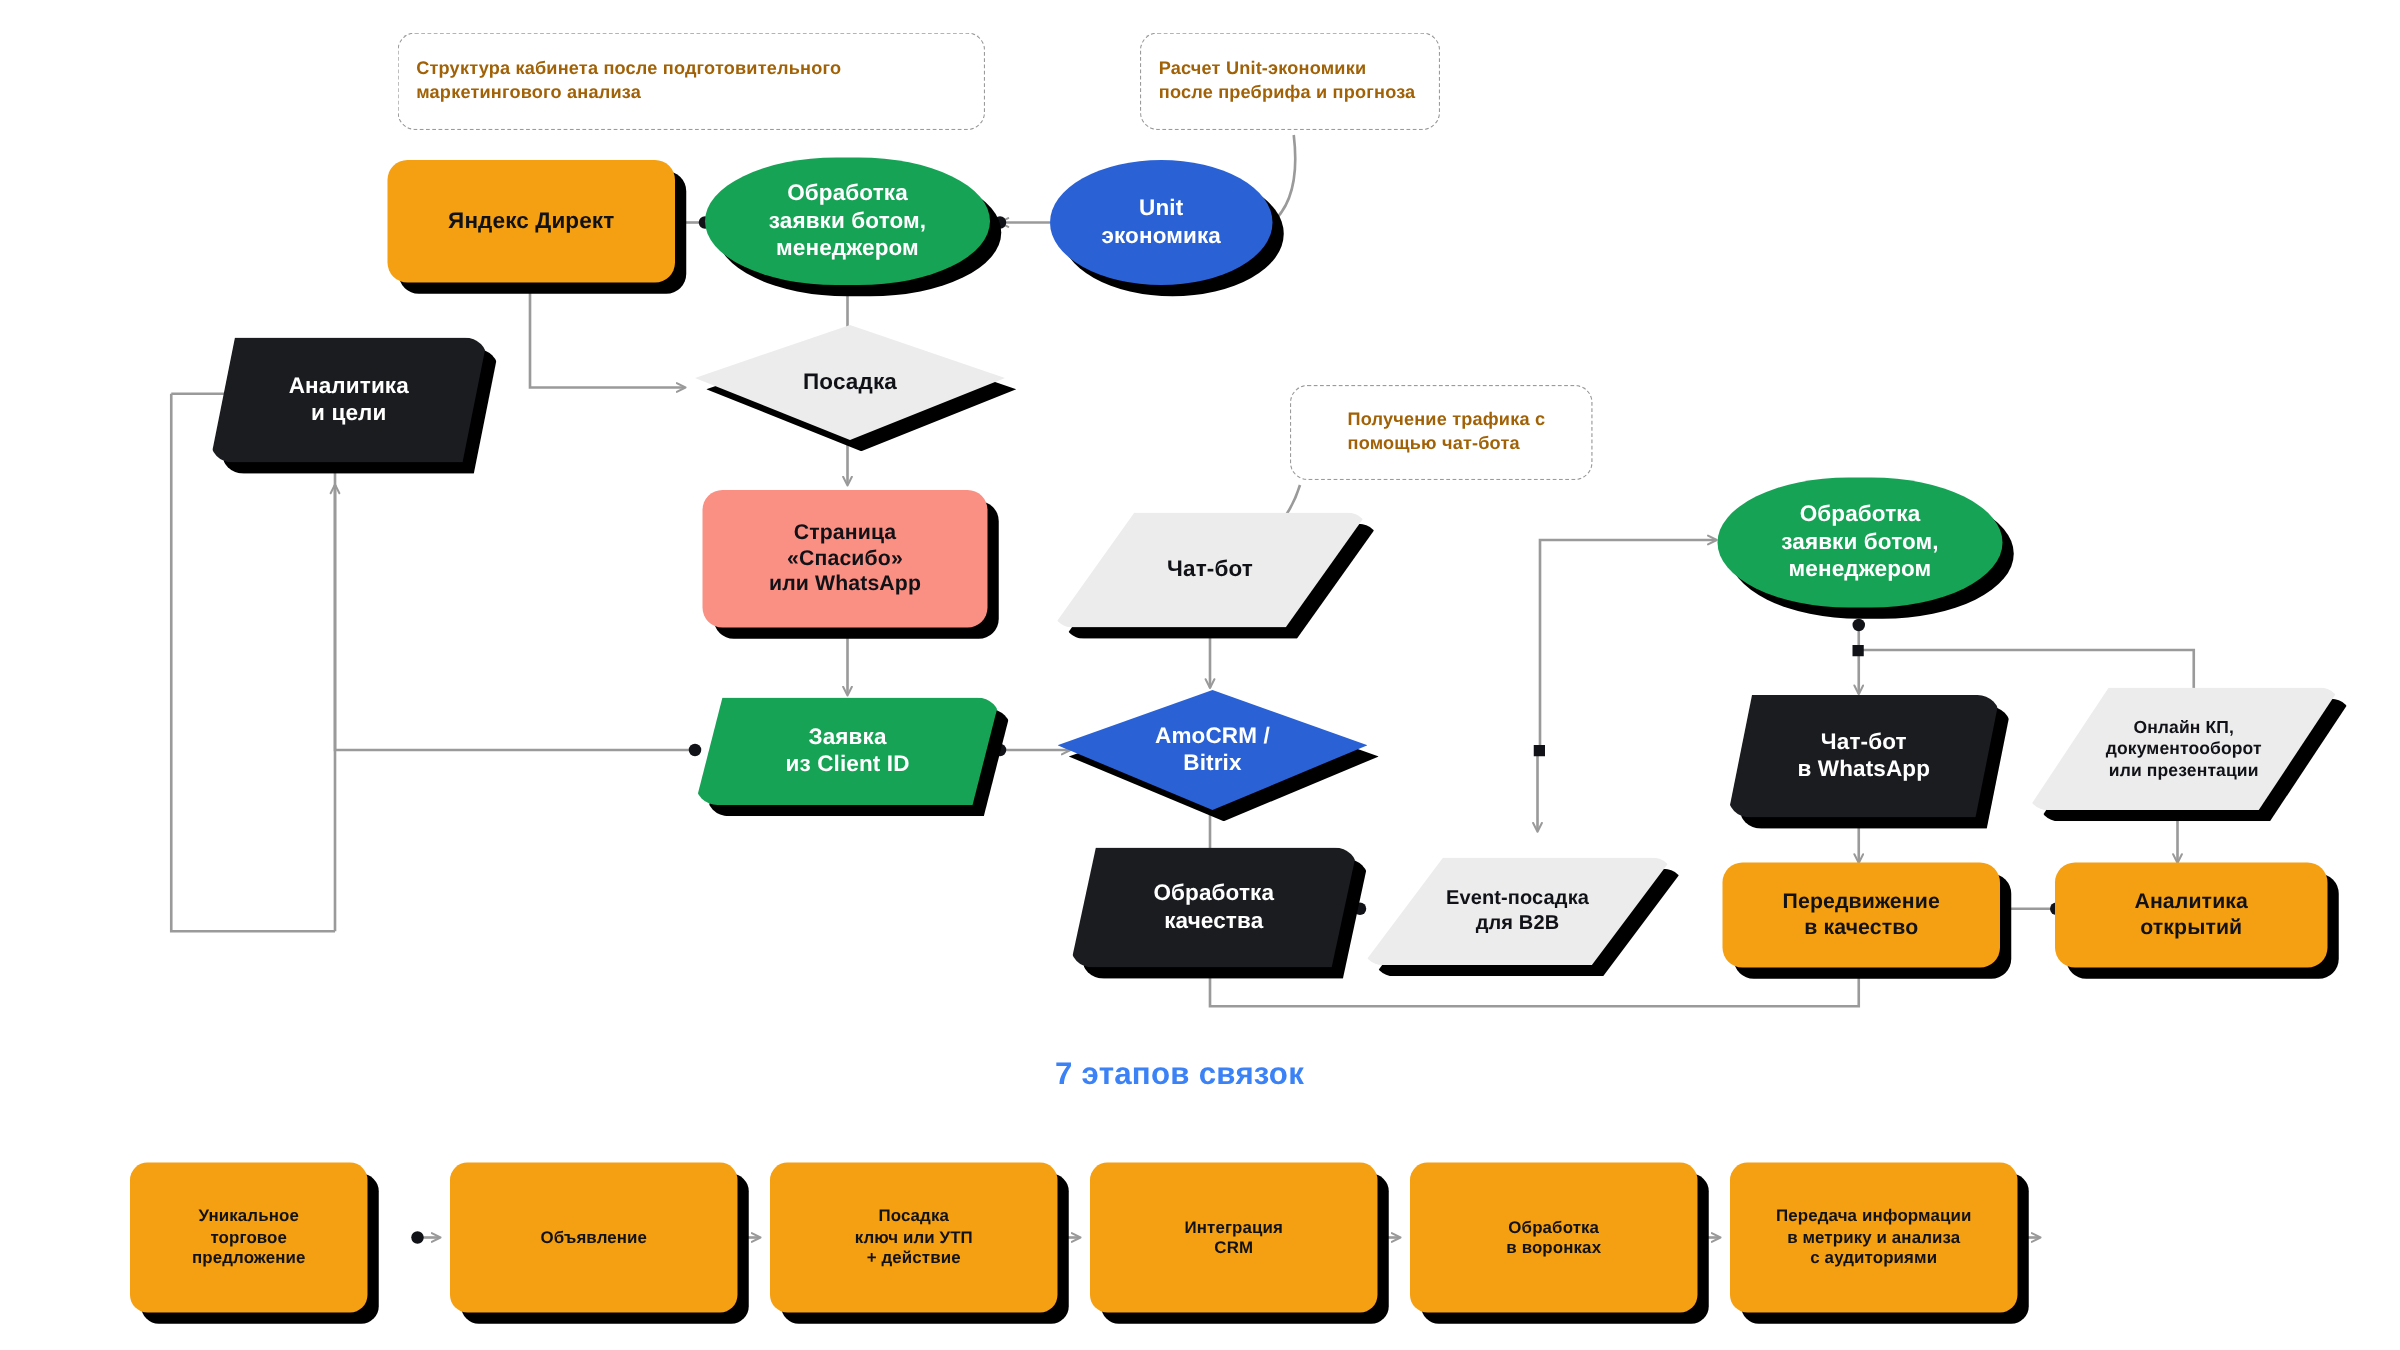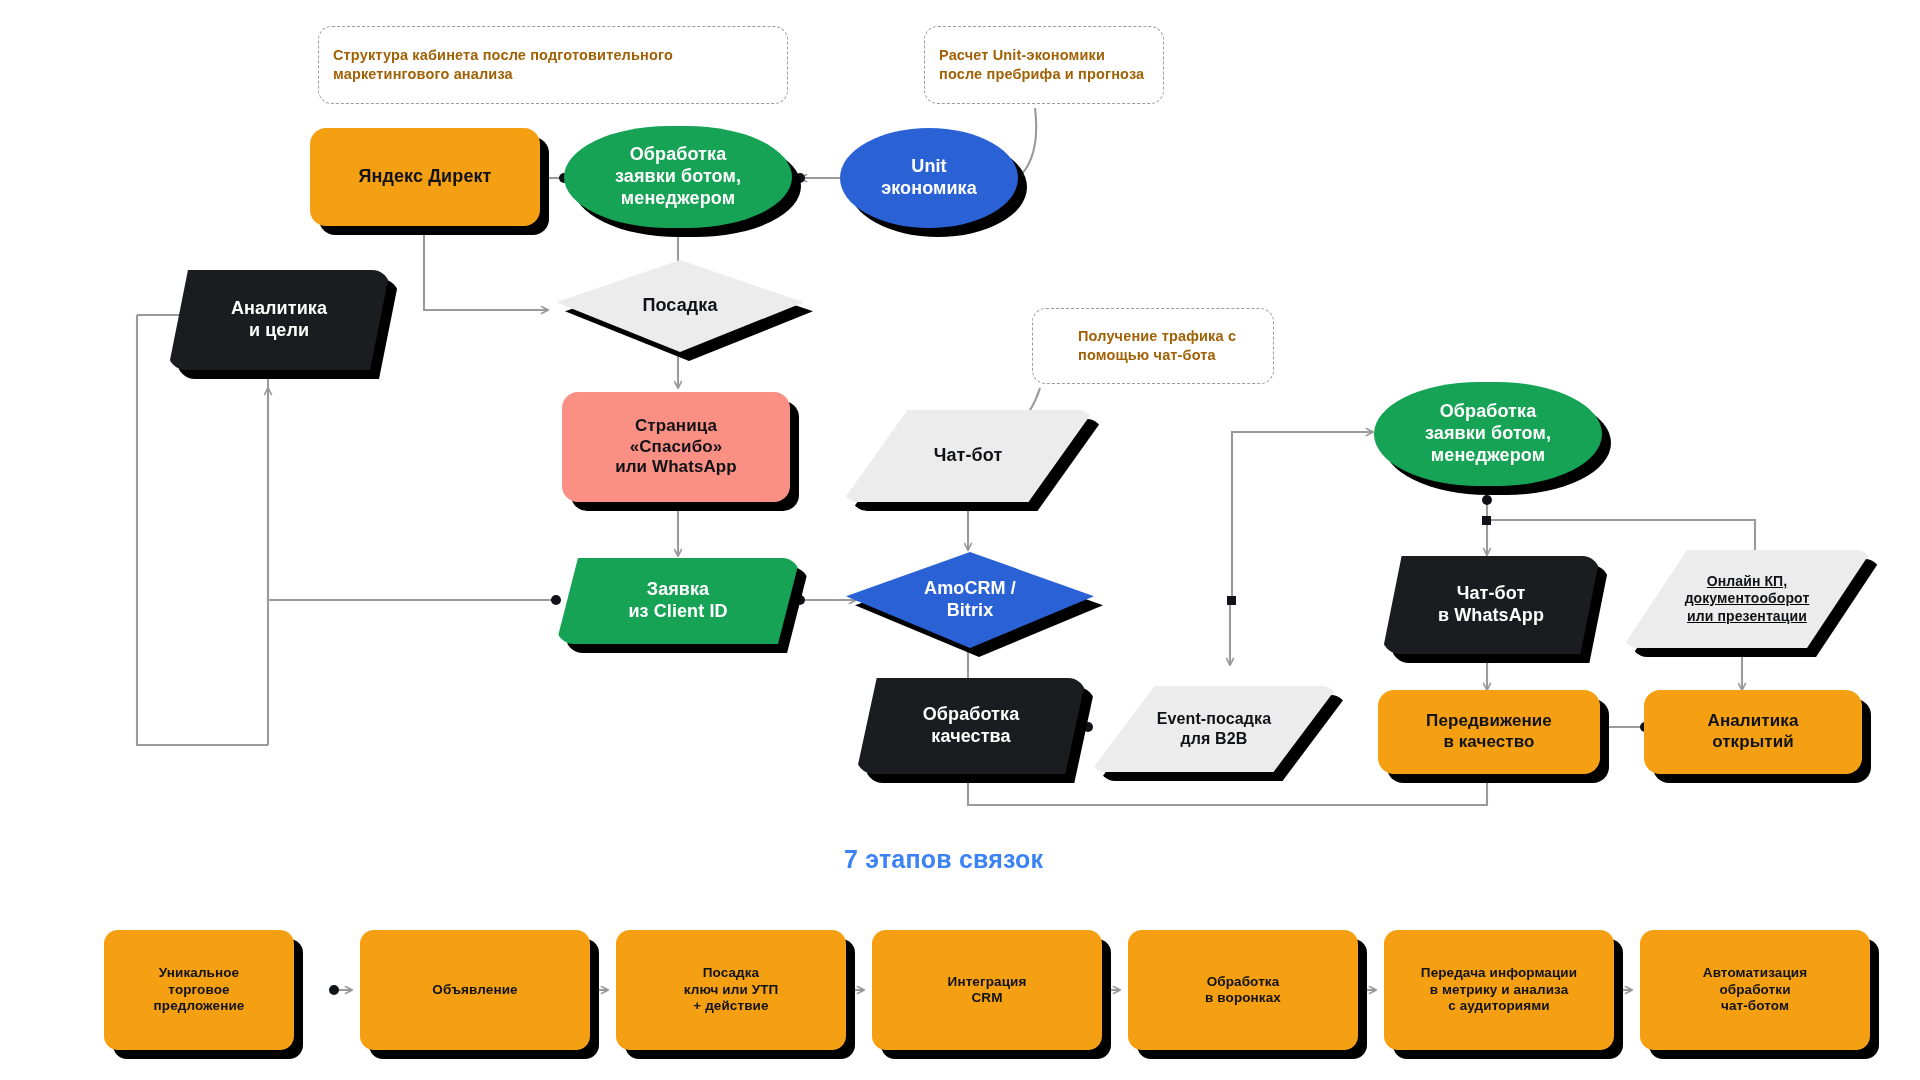--- a/index.html
+++ b/index.html
@@ -73,21 +73,21 @@
   
   .section-title{
     position:absolute;z-index:5;color:#3b82f6;
     font-weight:800;font-size:25px;letter-spacing:.2px;
     white-space:nowrap;
   }
 
   .f18{font-size:18px;}
   .f17{font-size:17px;}
   .f16{font-size:16px;}
-  .f14{font-size:14px;text-decoration:underline;}
+  .f14{font-size:14px;}
   .f13{font-size:13.5px;}
 </style>
 </head>
 <body>
 
 <div id="stage">
 
   <svg id="wires" viewBox="0 0 1920 1080" xmlns="http://www.w3.org/2000/svg">
     <defs>
       <marker id="ah" markerWidth="9" markerHeight="9" refX="7.6" refY="4.5" orient="auto" markerUnits="userSpaceOnUse">
@@ -162,21 +162,21 @@
 
     <g fill="none" stroke="#9a9a9a" stroke-width="2.1" marker-end="url(#ah)">
       <path d="M1035,108 C1040,150 1030,178 1000,188"></path>
       <path d="M1040,388 C1030,420 1010,436 985,442"></path>
     </g>
   </svg>
 
   <div class="callout" style="left:318px;top:26px;width:470px;height:78px;">Структура кабинета после подготовительного
 маркетингового анализа</div>
 
-  <div class="callout" style="left:912px;top:26px;width:240px;height:78px;margin-left:12px;">Расчет Unit-экономики
+  <div class="callout" style="left:912px;top:26px;width:240px;height:78px;">Расчет Unit-экономики
 после пребрифа и прогноза</div>
 
   <div class="callout" style="left:1032px;top:308px;width:242px;height:76px;padding-left:45px;">Получение трафика
 с помощью чат-бота</div>
 
   <div class="node rect c-orange t-dark f18" style="left:310px;top:128px;width:230px;height:98px;">
     <span class="shadow"></span>
     <span class="body"></span>
     <span class="lbl">Яндекс Директ</span>
   </div>
@@ -346,21 +346,14 @@
   </div>
 
   <div class="node rect-sm c-orange t-dark f13" style="left:1384px;top:930px;width:230px;height:120px;">
     <span class="shadow"></span>
     <span class="body"></span>
     <span class="lbl">Передача информации
 в метрику и анализа
 с аудиториями</span>
   </div>
 
-  <div class="node rect-sm c-orange t-dark f13" style="left:1640px;top:930px;width:230px;height:120px;">
-    <span class="shadow"></span>
-    <span class="body"></span>
-    <span class="lbl">Автоматизация
-обработки
-чат-ботом</span>
-  </div>
 
 </div>
 
 </body></html>

